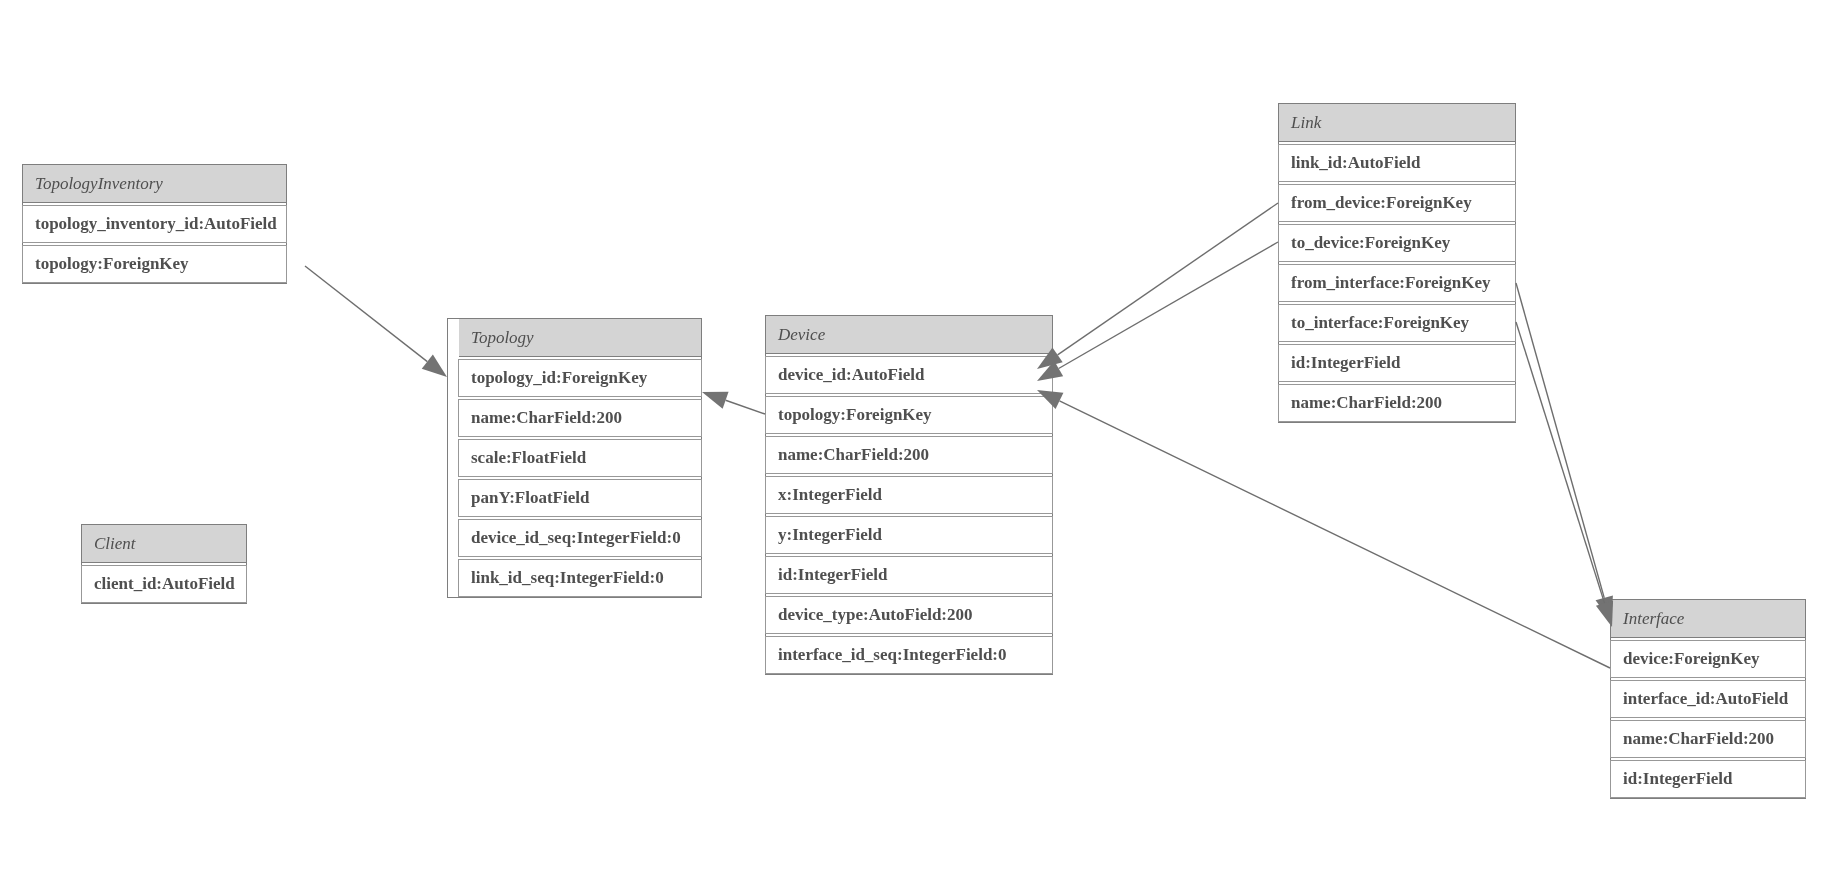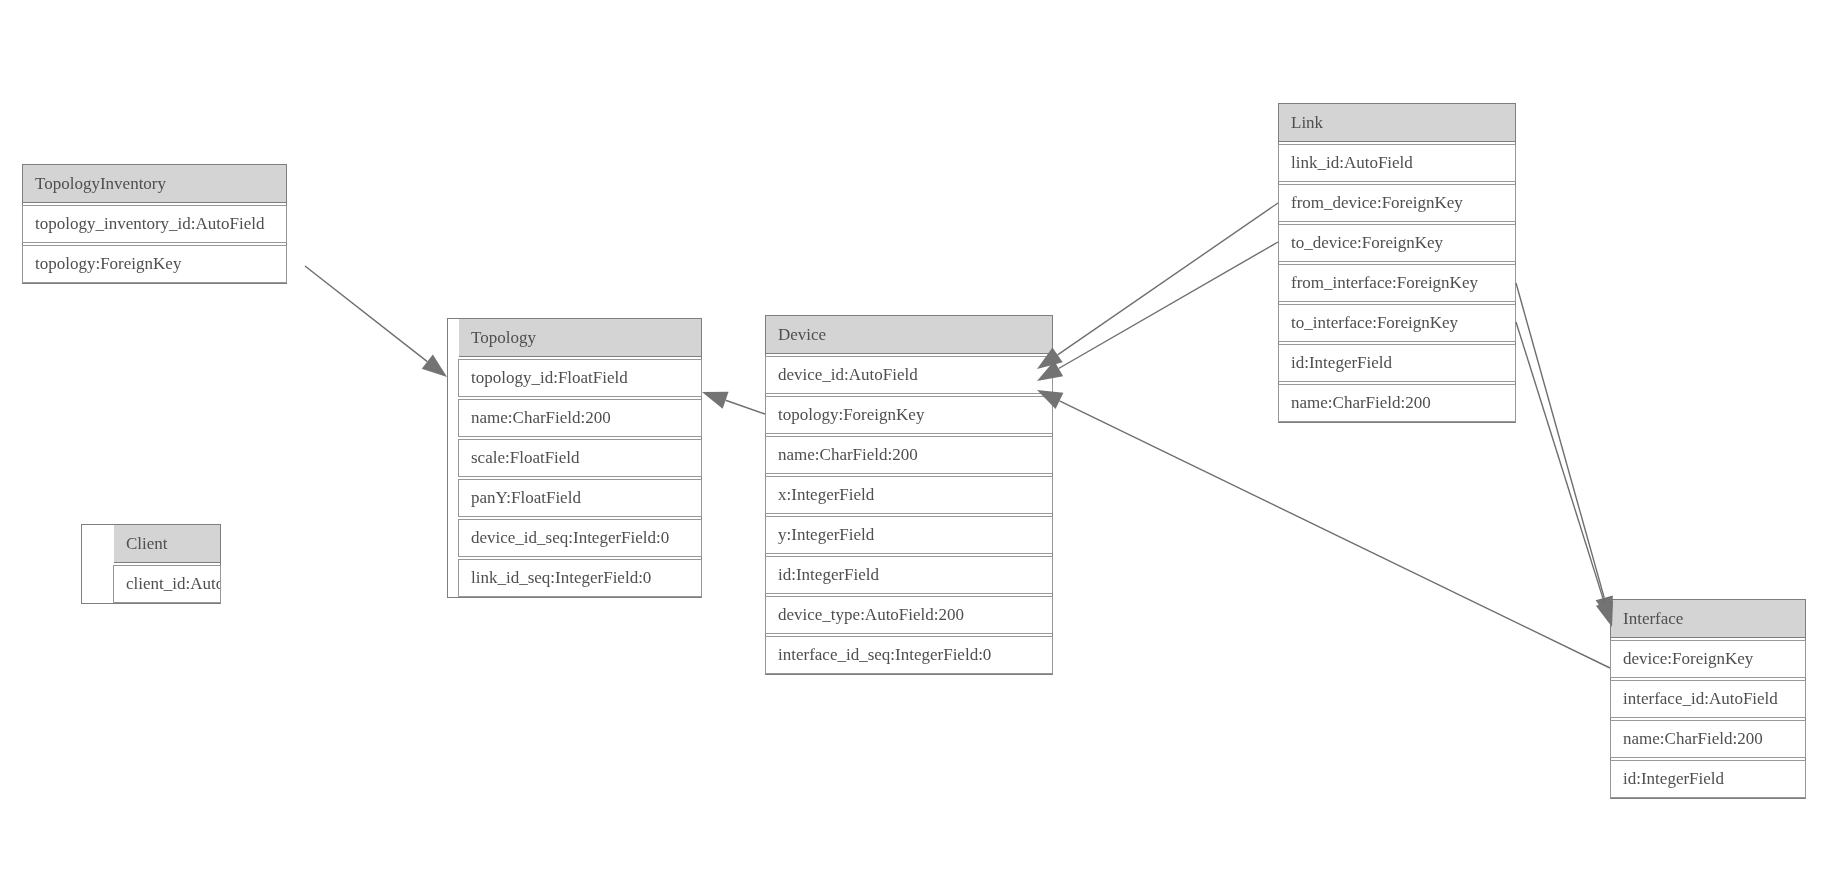--- a/index.html
+++ b/index.html
@@ -36,53 +36,55 @@
   }
   .entity-header {
     box-sizing: border-box;
     height: 38px;
     line-height: 38px;
     background: #d4d4d4;
     border-bottom: 1px solid #7e7e7e;
     padding-left: 12px;
     white-space: nowrap;
     overflow: hidden;
+    font-style: italic;
   }
   .entity-row {
     box-sizing: border-box;
     height: 38px;
     line-height: 36px;
     margin: 2px -1px 0 -1px;
     border: 1px solid #989898;
     background: #ffffff;
     padding-left: 12px;
     white-space: nowrap;
     overflow: hidden;
+    font-weight: bold;
   }
 </style>
 </head>
 <body>
 
 <div class="canvas">
   <div id="entities">
       <div class="entity" style="left: 22px; top: 164px; width: 265px;">
         <div class="entity-header">TopologyInventory</div>
         <div class="entity-row">topology_inventory_id:AutoField</div>
         <div class="entity-row">topology:ForeignKey</div>
       </div>
       <div class="entity" style="left: 447px; top: 318px; width: 255px; padding-left: 11px;">
         <div class="entity-header">Topology</div>
-        <div class="entity-row">topology_id:FloatField</div>
+        <div class="entity-row">topology_id:ForeignKey</div>
         <div class="entity-row">name:CharField:200</div>
         <div class="entity-row">scale:FloatField</div>
         <div class="entity-row">panY:FloatField</div>
         <div class="entity-row">device_id_seq:IntegerField:0</div>
         <div class="entity-row">link_id_seq:IntegerField:0</div>
       </div>
-      <div class="entity" style="left: 81px; top: 524px; width: 140px; padding-left: 32px;">
+      <div class="entity" style="left: 81px; top: 524px; width: 166px;">
         <div class="entity-header">Client</div>
         <div class="entity-row">client_id:AutoField</div>
       </div>
       <div class="entity" style="left: 765px; top: 315px; width: 288px;">
         <div class="entity-header">Device</div>
         <div class="entity-row">device_id:AutoField</div>
         <div class="entity-row">topology:ForeignKey</div>
         <div class="entity-row">name:CharField:200</div>
         <div class="entity-row">x:IntegerField</div>
         <div class="entity-row">y:IntegerField</div>

